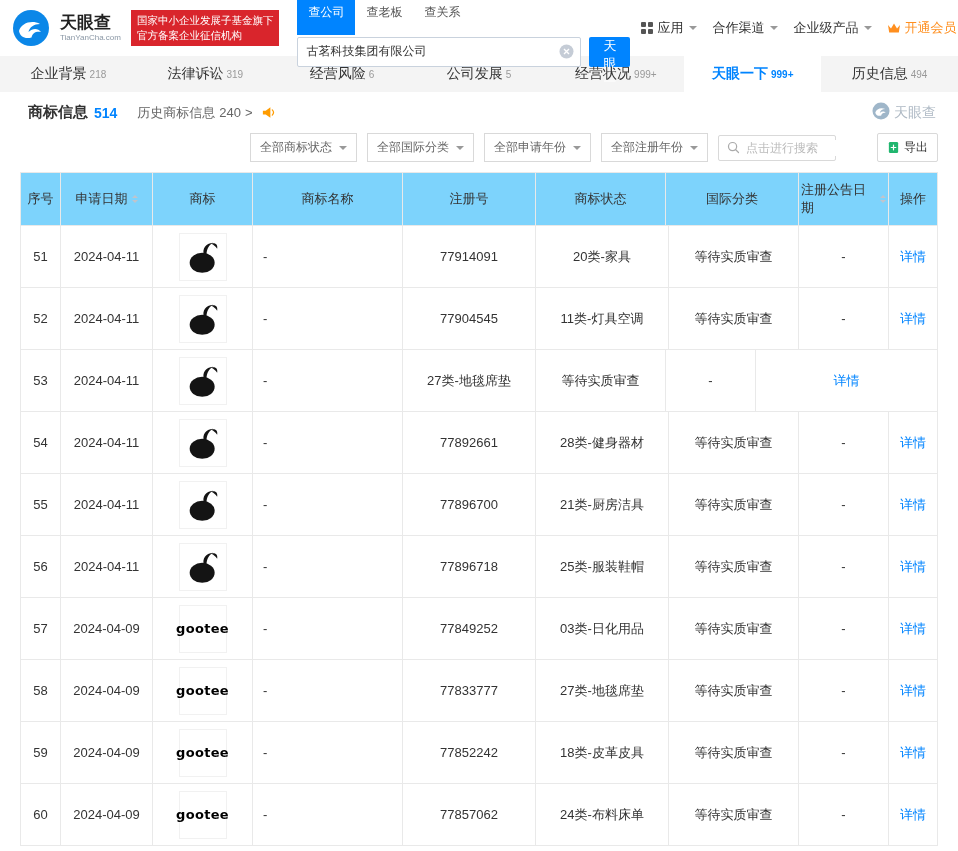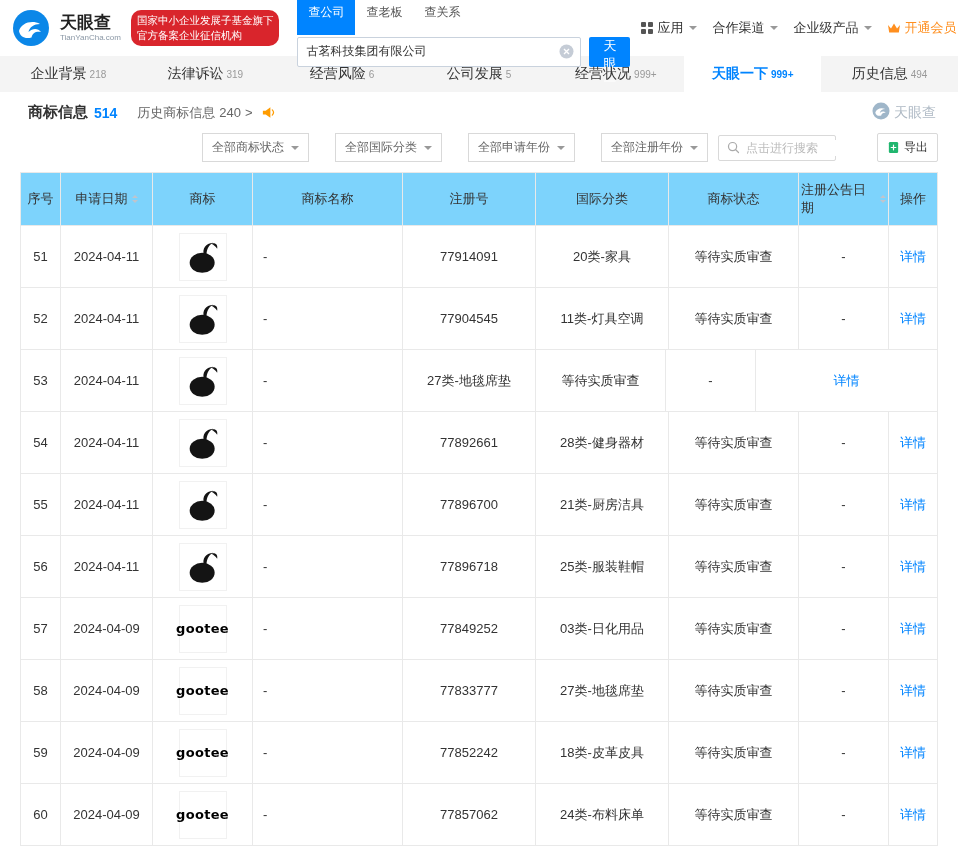--- a/index.html
+++ b/index.html
@@ -6,21 +6,21 @@
   html,body{margin:0;padding:0;background:#fff;}
   body{width:958px;font-family:"Liberation Sans","DejaVu Sans",sans-serif;color:#333;}
   .page{width:958px;}
 
   
   .topbar{display:flex;align-items:center;height:56px;padding:0 12px;box-sizing:border-box;gap:10px;background:#fff;}
   .logo{width:38px;height:38px;flex:0 0 auto;cursor:pointer;}
   .brand{display:flex;flex-direction:column;line-height:1;}
   .brand-name{font-size:17px;font-weight:bold;color:#222;}
   .brand-sub{font-size:8px;color:#8a97a5;margin-top:3px;}
-  .badge{background:#d9252c;color:#fff;font-size:10.5px;line-height:1.45;padding:3px 6px;white-space:nowrap;border-radius:10px;}
+  .badge{background:#d9252c;color:#fff;font-size:10.5px;line-height:1.45;padding:3px 6px;white-space:nowrap;}
   .search-wrap{margin-left:8px;}
   .search-tabs{display:flex;margin-bottom:2px;}
   .stab{font-size:12px;color:#555;padding:14px 11px;cursor:pointer;}
   .stab.active{background:#0084ff;color:#fff;}
   .search-row{display:flex;align-items:center;}
   .input-wrap{position:relative;}
   .search-input{width:248px;height:28px;border:1px solid #c9d2dd;border-radius:2px;padding:0 26px 0 8px;font-size:12px;color:#333;outline:none;}
   .clear{position:absolute;right:7px;top:7px;width:15px;height:15px;cursor:pointer;}
   .search-btn{height:30px;margin-left:8px;background:#0084ff;color:#fff;border:none;border-radius:2px;font-size:13px;padding:0 14px;cursor:pointer;}
   .topnav{margin-left:auto;display:flex;align-items:center;gap:15px;font-size:13px;color:#333;white-space:nowrap;}
@@ -41,21 +41,21 @@
   .sec-left{display:flex;align-items:center;gap:6px;}
   .sec-title{font-size:15px;font-weight:bold;color:#333;}
   .sec-count{font-size:14px;color:#0084ff;font-weight:bold;margin-right:14px;}
   .sec-history{font-size:13px;color:#666;cursor:pointer;display:flex;align-items:center;gap:4px;}
   .horn{display:inline-flex;margin-left:2px;}
   .sec-right{display:flex;align-items:center;gap:4px;color:#aeb9c4;font-size:14px;}
 
   
   .filter-row{display:flex;justify-content:flex-end;align-items:center;gap:10px;padding:8px 20px 10px;}
   .fdrops{display:flex;gap:10px;}
-  .dd{border:1px solid #d9d9d9;border-radius:0;font-size:12px;color:#666;padding:5px 9px;display:flex;align-items:center;gap:4px;background:#fff;cursor:pointer;white-space:nowrap;margin-left:16px;}
+  .dd{border:1px solid #d9d9d9;border-radius:0;font-size:12px;color:#666;padding:5px 9px;display:flex;align-items:center;gap:4px;background:#fff;cursor:pointer;white-space:nowrap;}
   .fsearch{border:1px solid #d9d9d9;border-radius:2px;display:flex;align-items:center;gap:4px;padding:0 8px;height:26px;width:118px;box-sizing:border-box;}
   .fsearch input{border:none;outline:none;font-size:12px;color:#666;width:90px;}
   .fsearch input::placeholder{color:#bbb;}
   .export{border:1px solid #d9d9d9;border-radius:2px;font-size:12px;color:#333;padding:5px 9px;display:flex;align-items:center;gap:4px;cursor:pointer;background:#fff;margin-left:31px;}
 
   
   .table{margin:0 20px;border:1px solid #e9e9e9;}
   .thead{display:flex;background:#7dd3fc;}
   .th{display:flex;align-items:center;justify-content:center;font-size:13px;color:#333;padding:8px 2px;box-sizing:border-box;border-right:1px solid #e9e9e9;}
   .th:last-child{border-right:none;}
@@ -259,25 +259,25 @@
         </div>
         <div class="th c2">
           <span>商标</span>
         </div>
         <div class="th c3">
           <span>商标名称</span>
         </div>
         <div class="th c4">
           <span>注册号</span>
         </div>
+        <div class="th c6">
+          <span>商标状态</span>
+        </div>
         <div class="th c5">
           <span>国际分类</span>
-        </div>
-        <div class="th c6">
-          <span>商标状态</span>
         </div>
         <div class="th c7">
           <span>注册公告日期</span>
           <span class="sort">
             <i class="up"></i>
             <i class="down"></i>
           </span>
         </div>
         <div class="th c8">
           <span>操作</span>

